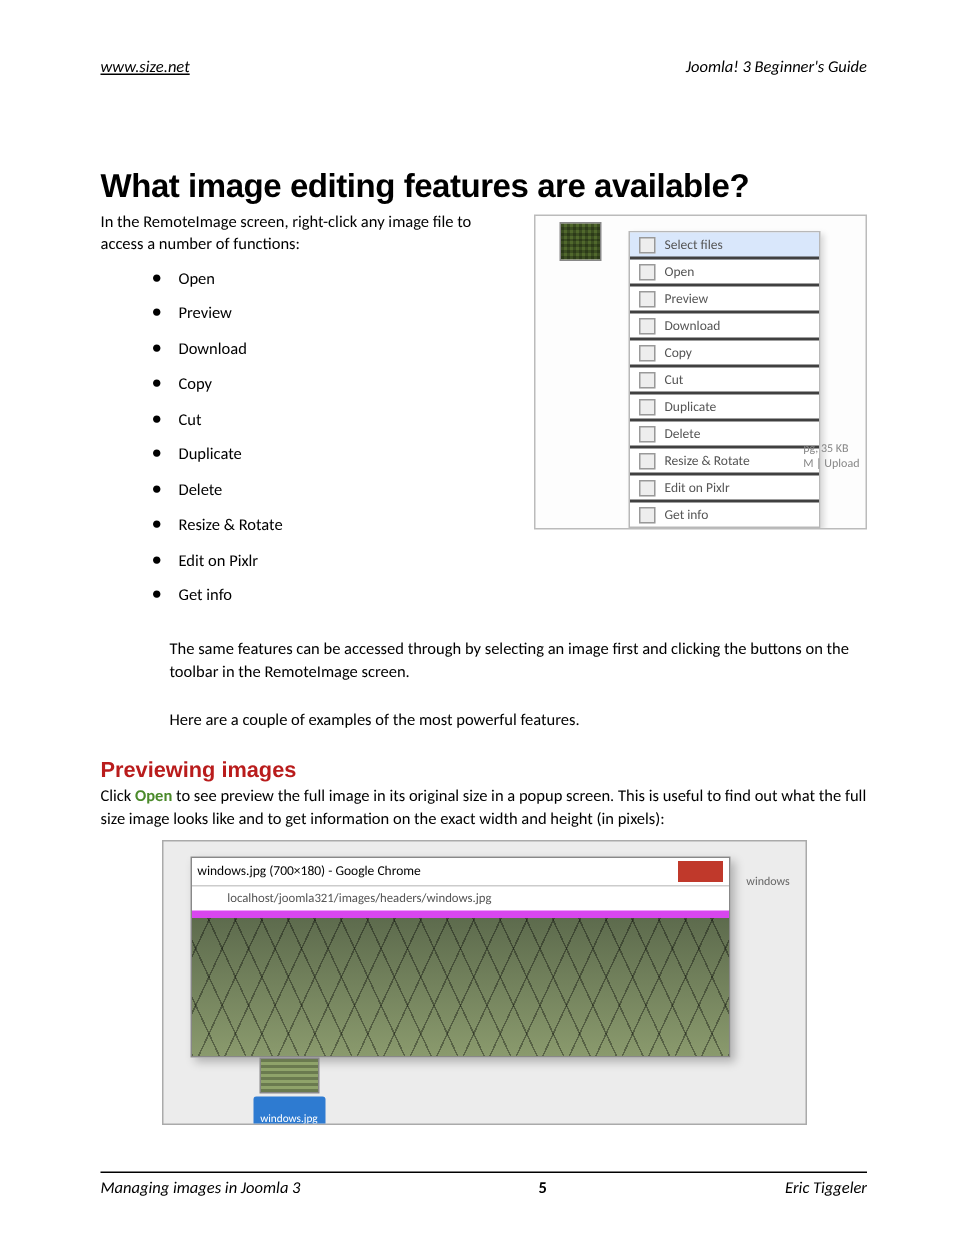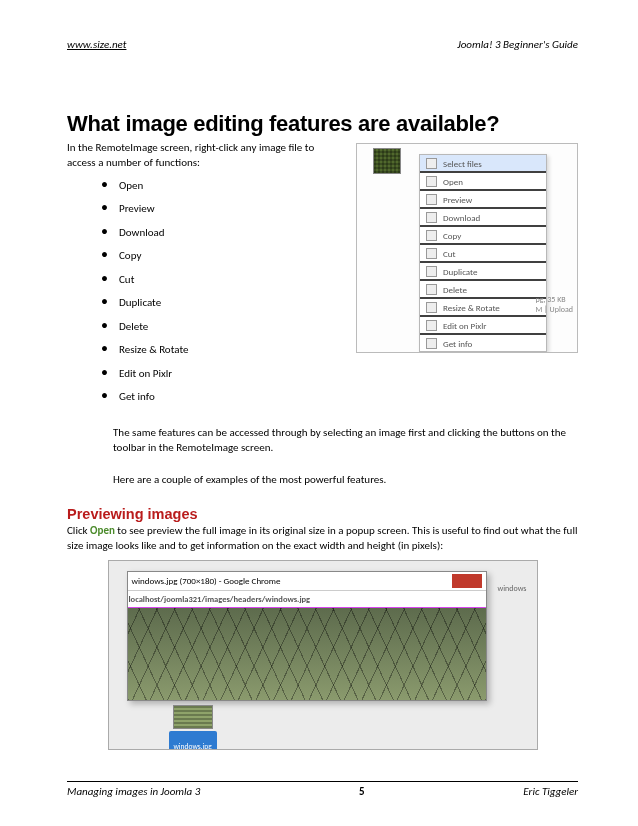--- a/index.html
+++ b/index.html
@@ -106,21 +106,21 @@
     background: #fff;
     border: 1px solid #888;
     box-shadow: 3px 3px 6px rgba(0,0,0,0.25);
   }
   .chrome-title {
     display:flex; justify-content: space-between; align-items:center;
     background:#fff; border-bottom:1px solid #ccc;
     font-size:9px; padding:2px 4px;
   }
   .chrome-close { width:30px; height:14px; background:#c0392b; display:inline-block;}
-  .chrome-url { font-size:8.5px; color:#555; padding:3px 1px; border-bottom:1px solid #d946ef;font-weight:bold;}
+  .chrome-url { font-size:8.5px; color:#555; padding:3px 24px; border-bottom:5px solid #d946ef;}
   .chrome-img {
     height: 92px;
     background:
       repeating-linear-gradient(65deg, rgba(0,0,0,0.35) 0 1px, transparent 1px 16px),
       repeating-linear-gradient(-65deg, rgba(0,0,0,0.35) 0 1px, transparent 1px 16px),
       linear-gradient(#5d6b4d,#8a9a6d);
   }
   .behind-thumb {
     position:absolute; left:60px; top:144px; display:flex; flex-direction:column; align-items:center; gap:2px;
   }

